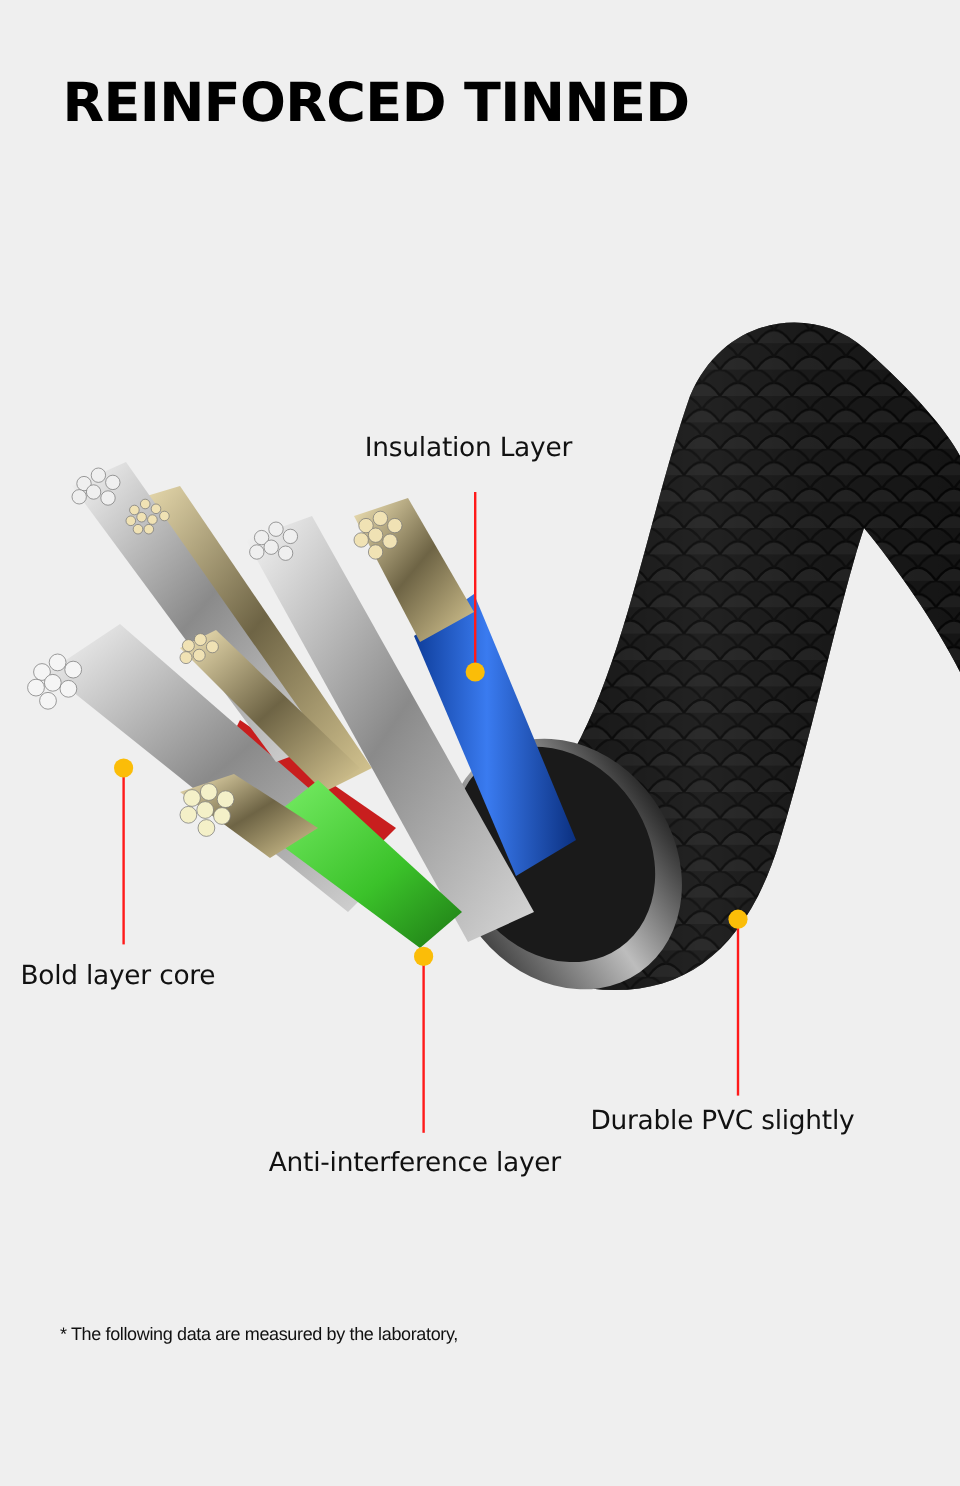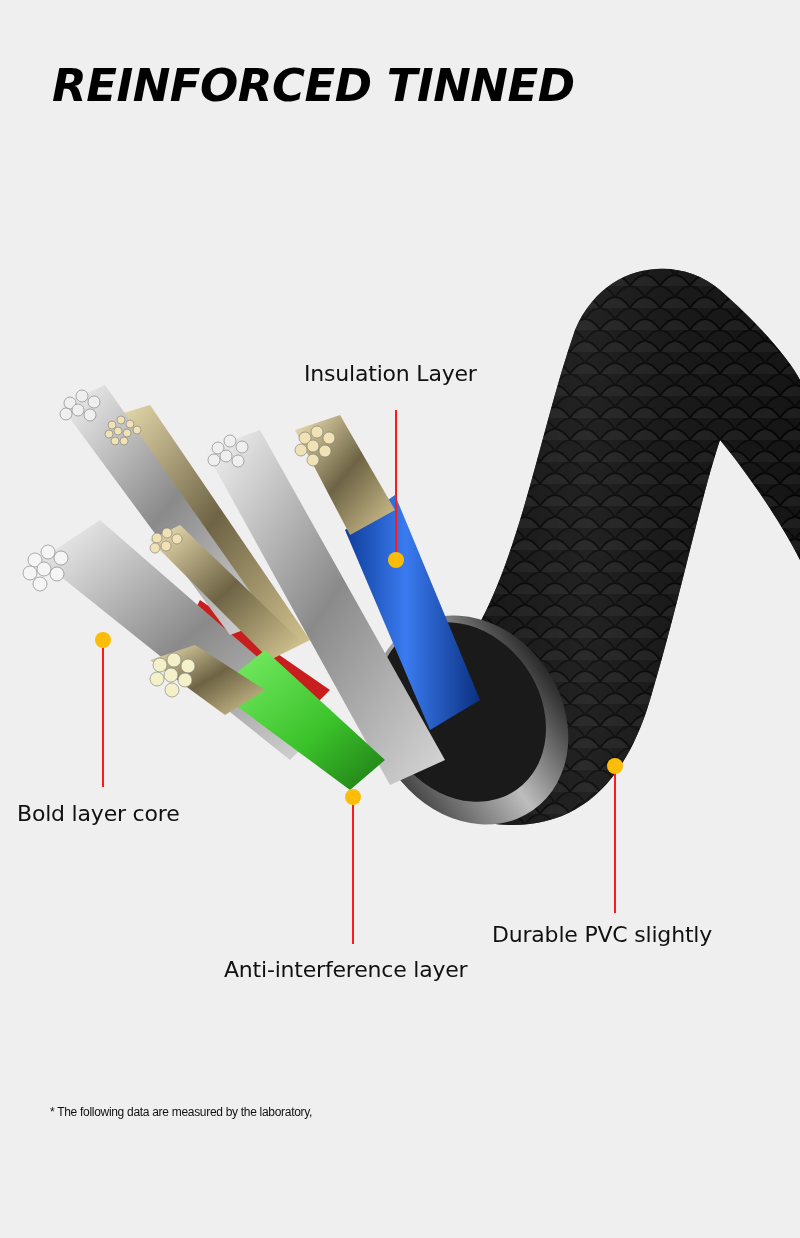--- a/index.html
+++ b/index.html
@@ -11,40 +11,39 @@
   }
   .headline {
     position: absolute; left: 52px; top: 56px;
     margin: 0;
     font-family: "DejaVu Sans", sans-serif;
     font-weight: bold;
     font-size: 45px;
     line-height: 60px;
     letter-spacing: -0.5px;
     color: #000;
-    font-style: italic;
   }
   .headline span { display: block; }
   .illustration { position: absolute; left: 0; top: 0; width: 800px; height: 1238px; }
   .callout-label {
     position: absolute;
     font-family: "DejaVu Sans", sans-serif;
     font-size: 22px;
     color: #111;
     white-space: nowrap;
     letter-spacing: -0.2px;
   }
   .lbl-insulation { left: 304px; top: 361px; }
   .lbl-bold { left: 17px; top: 801px; }
   .lbl-pvc { left: 492px; top: 922px; }
   .lbl-anti { left: 208px; top: 957px; margin-left: 16px; }
   .footnote {
     position: absolute; left: 50px; top: 1094px;
     font-family: "Liberation Sans", sans-serif;
-    font-size: 12px;
+    font-size: 15px;
     color: #111;
     line-height: 37px;
     letter-spacing: -0.3px;
   }
   .footnote span { display: block; white-space: nowrap; }
 </style>
 </head>
 <body>
 
 <h1 class="headline">

